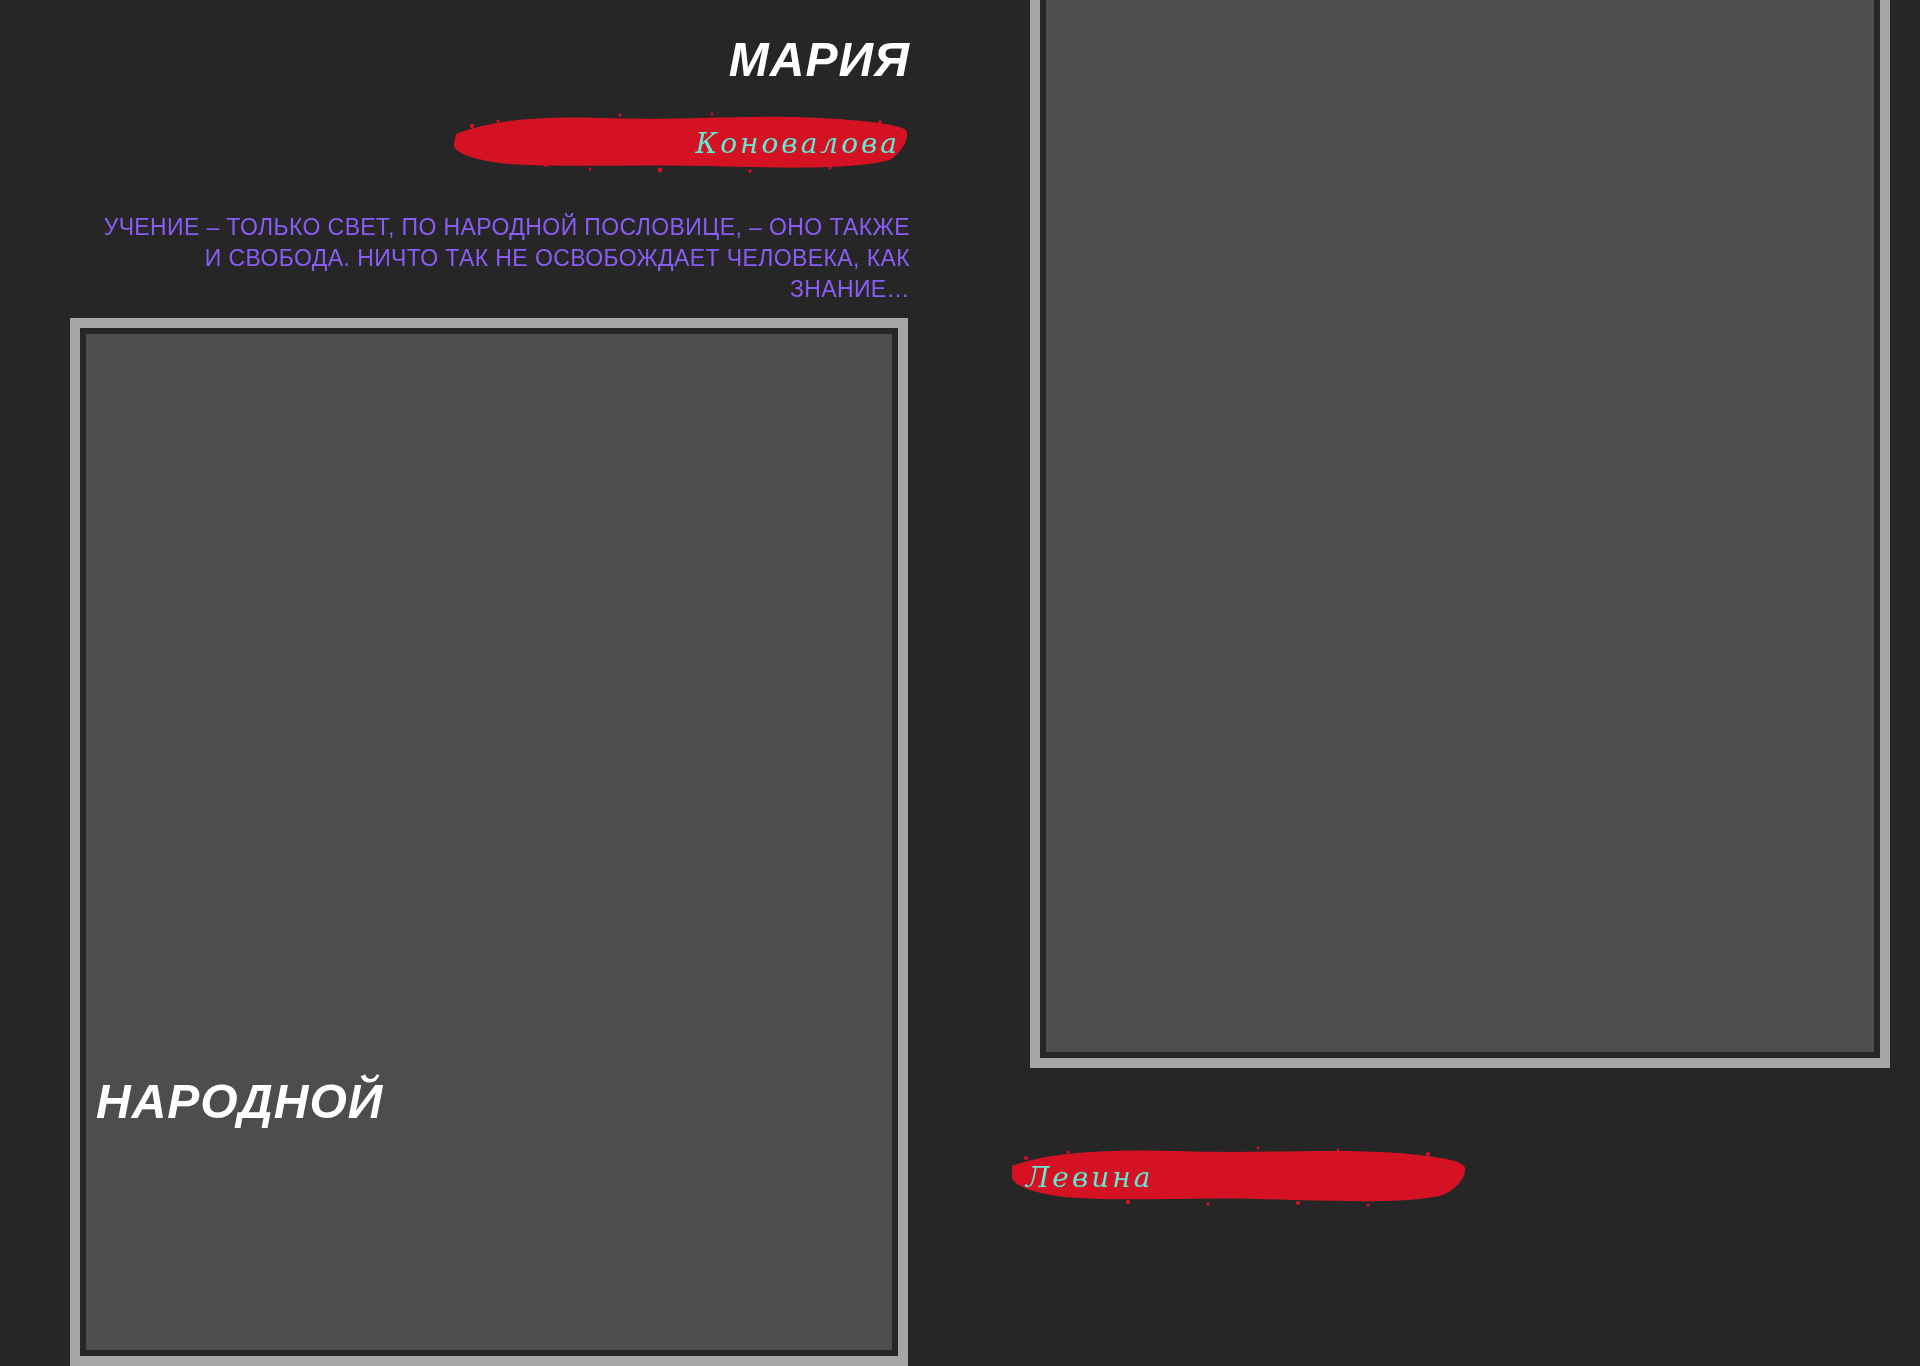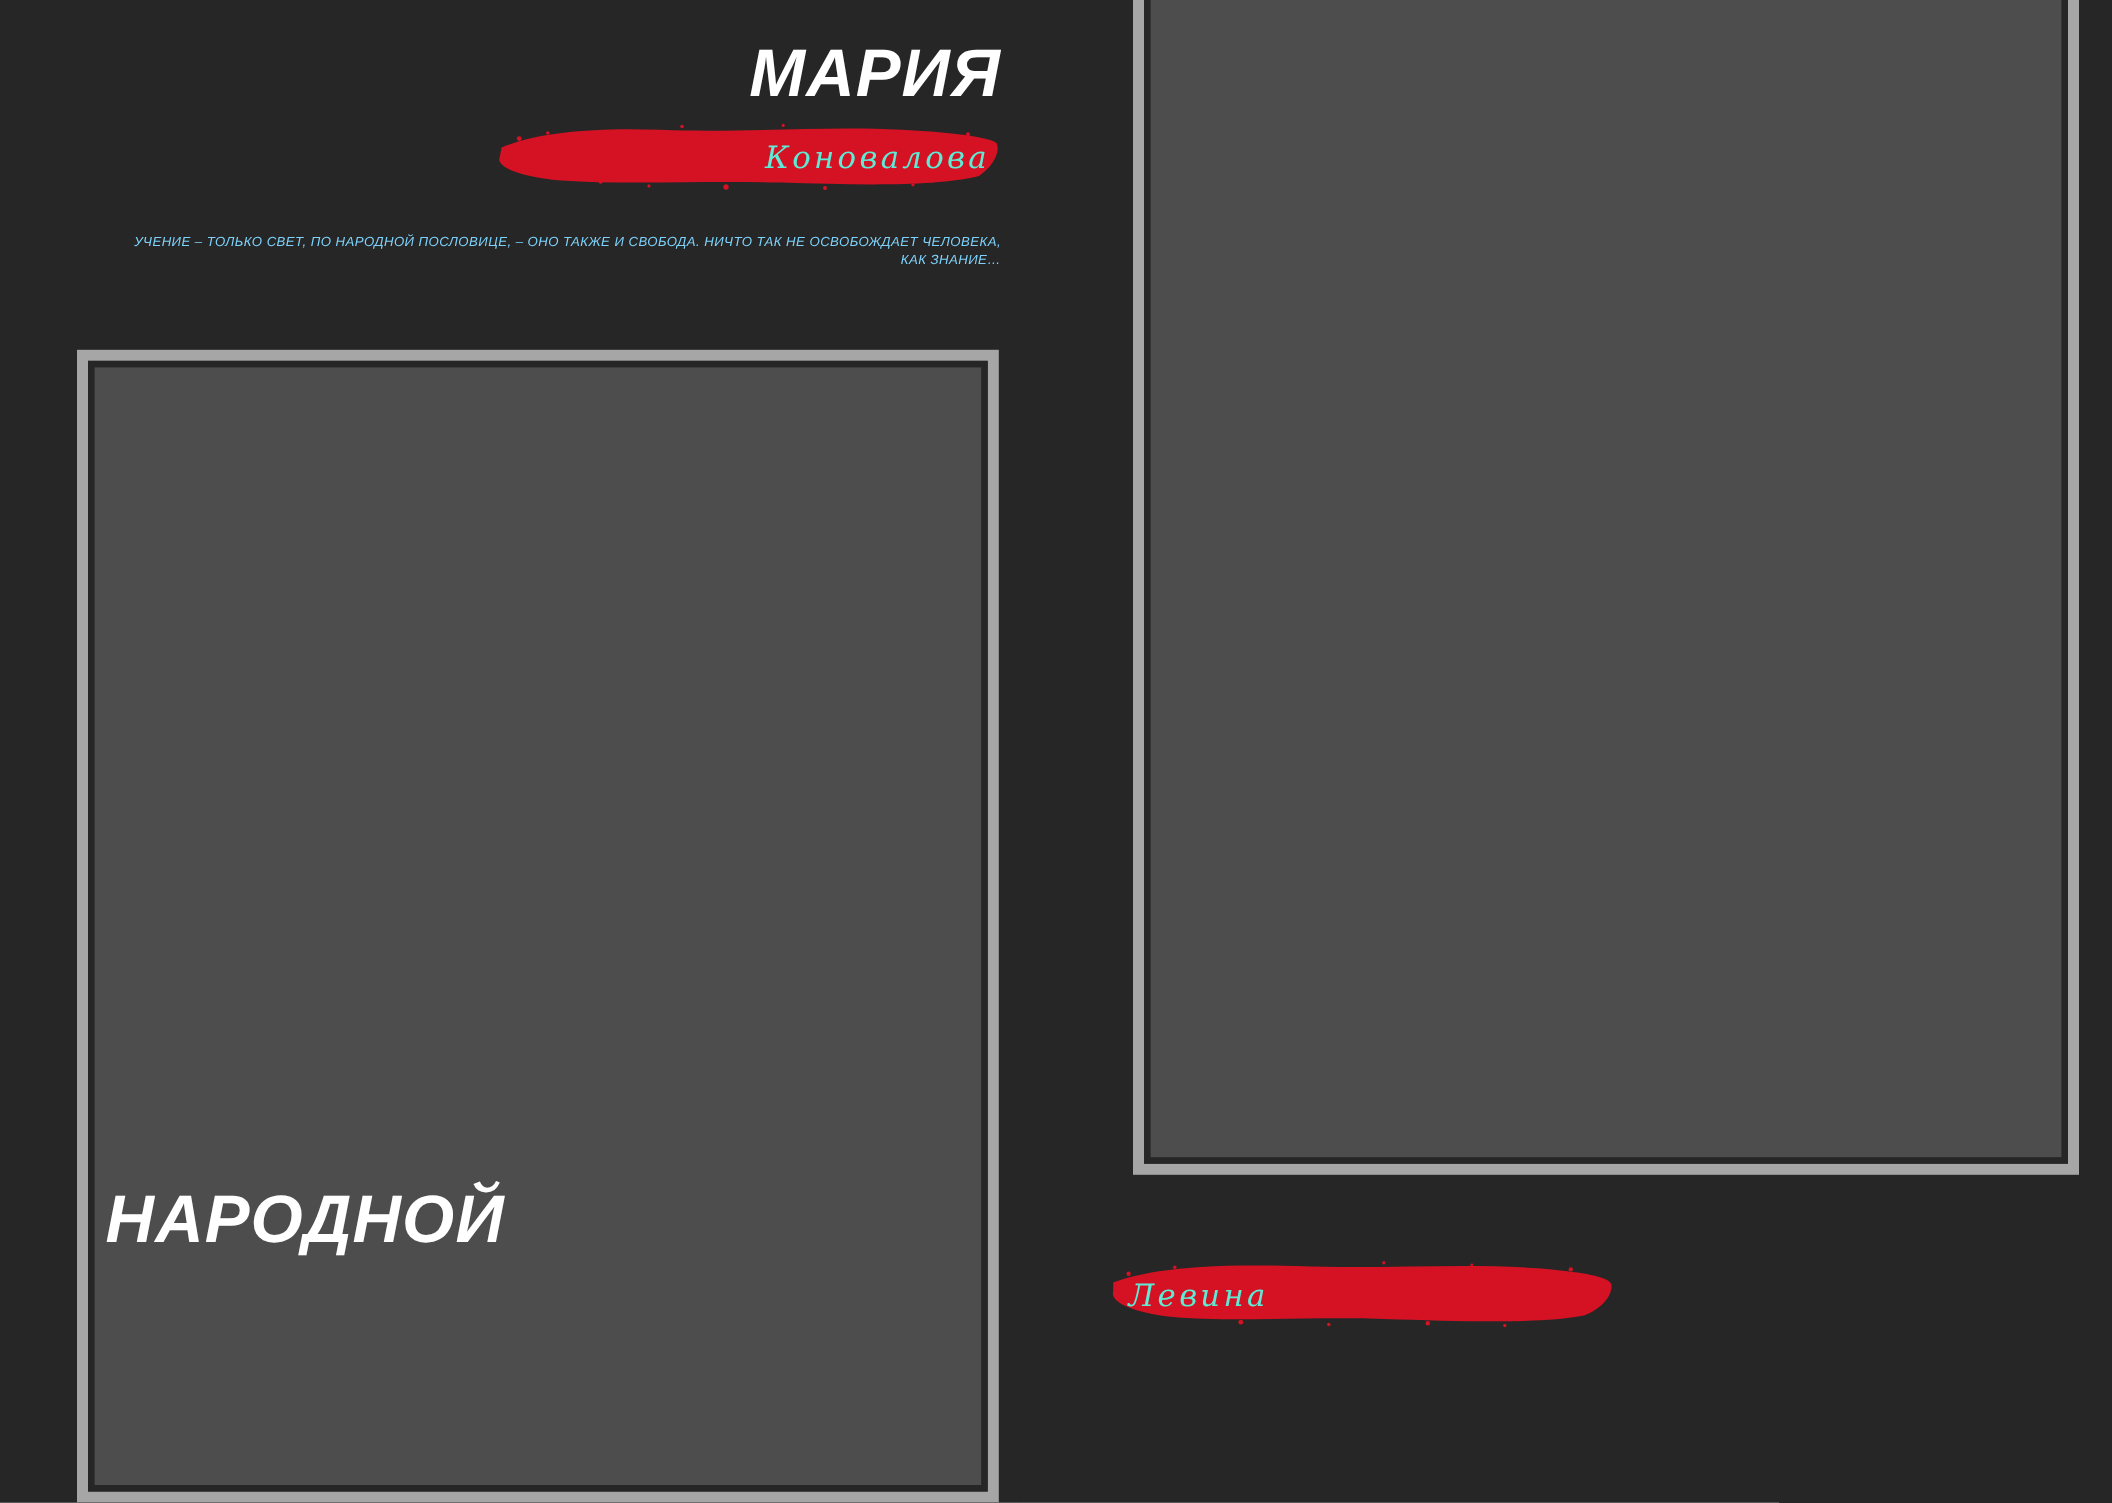--- a/index.html
+++ b/index.html
@@ -39,21 +39,21 @@
     background: #262626;
   }
 
   
   .name-first {
     font-family: "Liberation Sans", sans-serif;
     font-weight: bold;
     font-style: italic;
     color: #ffffff;
     letter-spacing: 1px;
-    font-size: 61px;
+    font-size: 48px;
     line-height: 1;
   }
   .name-left {
     position: absolute;
     right: 18px;
     top: 36px;
     text-align: right;
   }
   .name-right {
     position: absolute;
@@ -101,26 +101,25 @@
   .brush-right .script {
     justify-content: flex-start;
     padding-left: 18px;
     box-sizing: border-box;
     text-align: right;
   }
 
   
   .quote {
     position: absolute;
-    color: #7dd3fc;
-    font-size: 12px;
+    color: #8b5cf6;
+    font-size: 23px;
     line-height: 1.35;
     letter-spacing: 0.4px;
     text-transform: uppercase;
-    font-style: italic;
   }
   .quote-left {
     right: 18px;
     top: 212px;
     width: 810px;
     text-align: right;
   }
   .quote-right {
     left: 1008px;
     top: 1244px;

